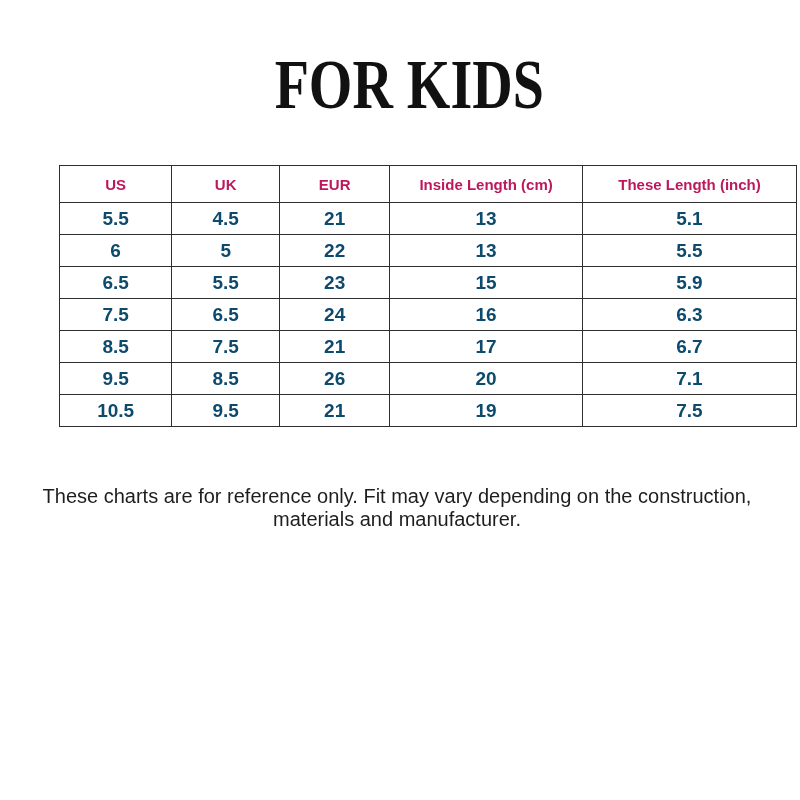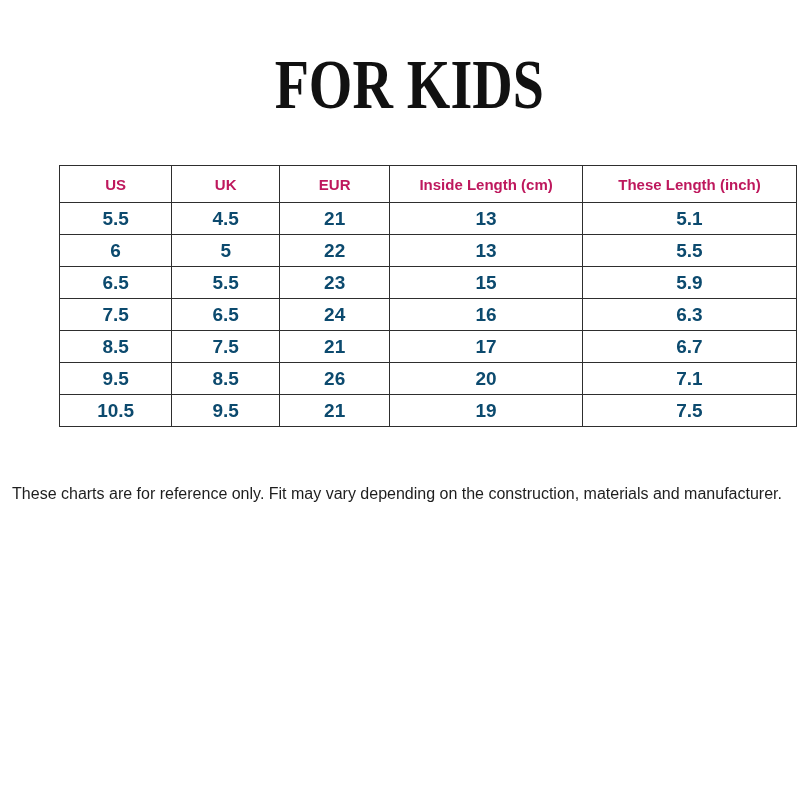--- a/index.html
+++ b/index.html
@@ -68,21 +68,21 @@
   table.size-chart th:nth-child(3), table.size-chart td:nth-child(3) { width: 14.9%; }
   table.size-chart th:nth-child(4), table.size-chart td:nth-child(4) { width: 26.2%; }
   table.size-chart th:nth-child(5), table.size-chart td:nth-child(5) { width: 29.1%; }
   .disclaimer {
     position: absolute;
     top: 485px;
     left: 0;
     width: 776px;
     margin: 0;
     text-align: center;
-    font-size: 16px;
+    font-size: 20px;
     color: #1e1e1e;
     letter-spacing: 0px;
   }
 </style>
 </head>
 <body>
 
 <div class="page">
 
   <h1 class="title"><span class="title-inner">FOR KIDS</span></h1>

